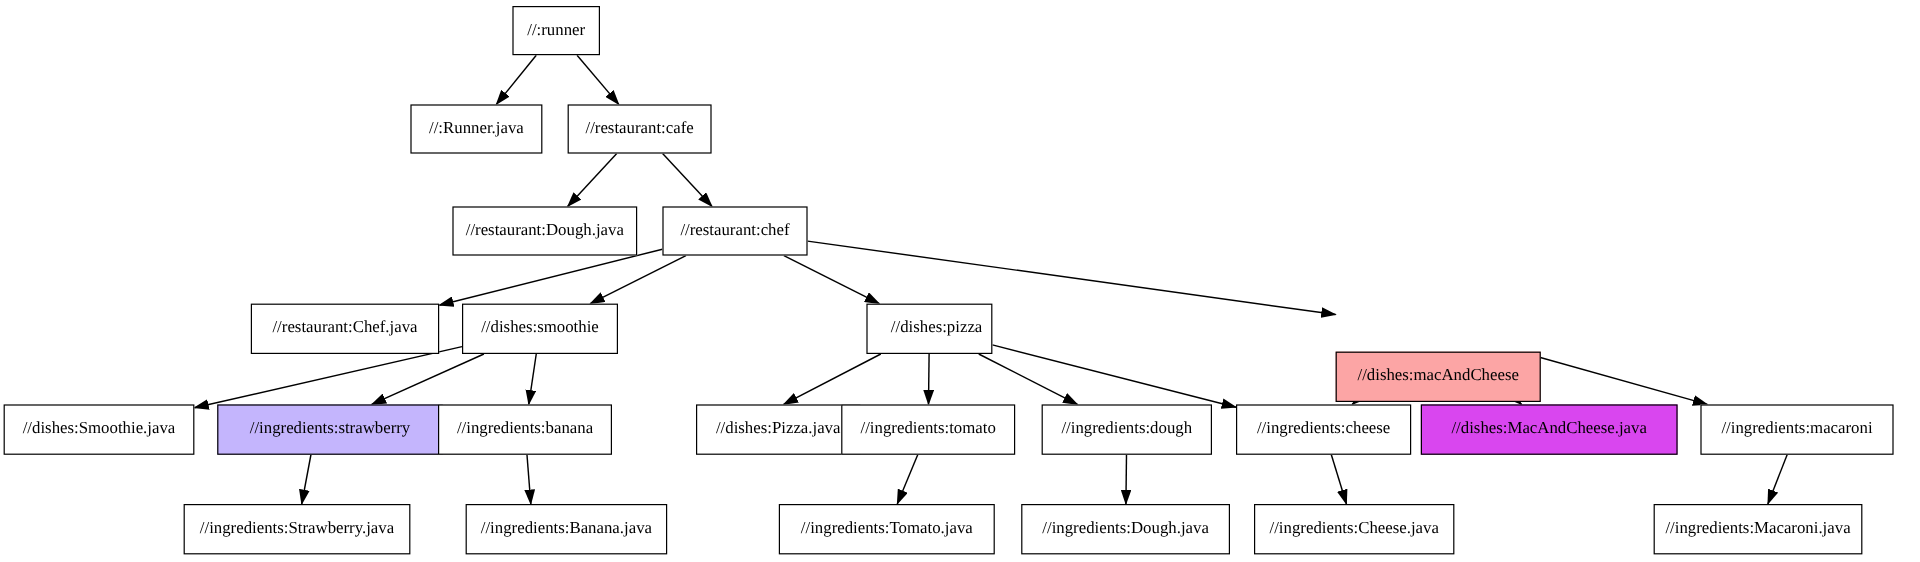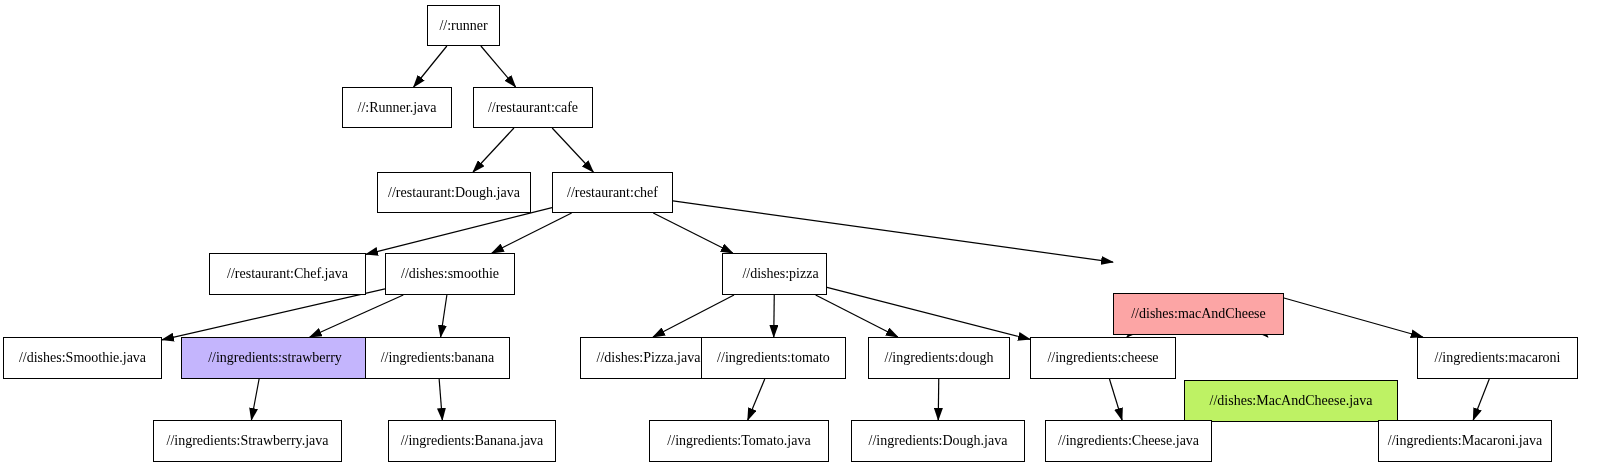--- a/index.html
+++ b/index.html
@@ -83,21 +83,21 @@
       <div class="node" style="left: 385px; top: 253px; width: 130px; height: 42px; border-color: rgb(0, 0, 0); background: rgb(255, 255, 255);">//dishes:smoothie</div>
       <div class="node" style="left: 722px; top: 253px; width: 105px; height: 42px; border-color: rgb(0, 0, 0); background: rgb(255, 255, 255); padding-left: 12px;">//dishes:pizza</div>
       <div class="node" style="left: 1113px; top: 253px; width: 171px; height: 42px; border-color: rgb(0, 0, 0); background: #fca5a5; margin-top: 40px;">//dishes:macAndCheese</div>
       <div class="node" style="left: 3px; top: 337px; width: 159px; height: 42px; border-color: rgb(0, 0, 0); background: rgb(255, 255, 255);">//dishes:Smoothie.java</div>
       <div class="node" style="left: 181px; top: 337px; width: 188px; height: 42px; border-color: rgb(0, 0, 0); background: #c4b5fd;">//ingredients:strawberry</div>
       <div class="node" style="left: 365px; top: 337px; width: 145px; height: 42px; border-color: rgb(0, 0, 0); background: rgb(255, 255, 255);">//ingredients:banana</div>
       <div class="node" style="left: 544px; top: 337px; width: 137px; height: 42px; border-color: rgb(0, 0, 0); background: rgb(255, 255, 255); margin-left: 36px;">//dishes:Pizza.java</div>
       <div class="node" style="left: 701px; top: 337px; width: 145px; height: 42px; border-color: rgb(0, 0, 0); background: rgb(255, 255, 255);">//ingredients:tomato</div>
       <div class="node" style="left: 868px; top: 337px; width: 142px; height: 42px; border-color: rgb(0, 0, 0); background: rgb(255, 255, 255);">//ingredients:dough</div>
       <div class="node" style="left: 1030px; top: 337px; width: 146px; height: 42px; border-color: rgb(0, 0, 0); background: rgb(255, 255, 255);">//ingredients:cheese</div>
-      <div class="node" style="left: 1184px; top: 337px; width: 214px; height: 42px; border-color: rgb(0, 0, 0); background: #bef264; margin-top: 43px;">//dishes:MacAndCheese.java</div>
+      <div class="node" style="left: 1184px; top: 337px; width: 214px; height: 42px; border-color: rgb(0, 0, 0); background: #d946ef;">//dishes:MacAndCheese.java</div>
       <div class="node" style="left: 1417px; top: 337px; width: 161px; height: 42px; border-color: rgb(0, 0, 0); background: rgb(255, 255, 255);">//ingredients:macaroni</div>
       <div class="node" style="left: 153px; top: 420px; width: 189px; height: 42px; border-color: rgb(0, 0, 0); background: rgb(255, 255, 255);">//ingredients:Strawberry.java</div>
       <div class="node" style="left: 360px; top: 420px; width: 168px; height: 42px; border-color: rgb(0, 0, 0); background: rgb(255, 255, 255); margin-left: 28px;">//ingredients:Banana.java</div>
       <div class="node" style="left: 649px; top: 420px; width: 180px; height: 42px; border-color: rgb(0, 0, 0); background: rgb(255, 255, 255); text-align: right;">//ingredients:Tomato.java</div>
       <div class="node" style="left: 851px; top: 420px; width: 174px; height: 42px; border-color: rgb(0, 0, 0); background: rgb(255, 255, 255);">//ingredients:Dough.java</div>
       <div class="node" style="left: 1045px; top: 420px; width: 167px; height: 42px; border-color: rgb(0, 0, 0); background: rgb(255, 255, 255);">//ingredients:Cheese.java</div>
       <div class="node" style="left: 1378px; top: 420px; width: 174px; height: 42px; border-color: rgb(0, 0, 0); background: rgb(255, 255, 255);">//ingredients:Macaroni.java</div>
     </div>
 </div>
 

